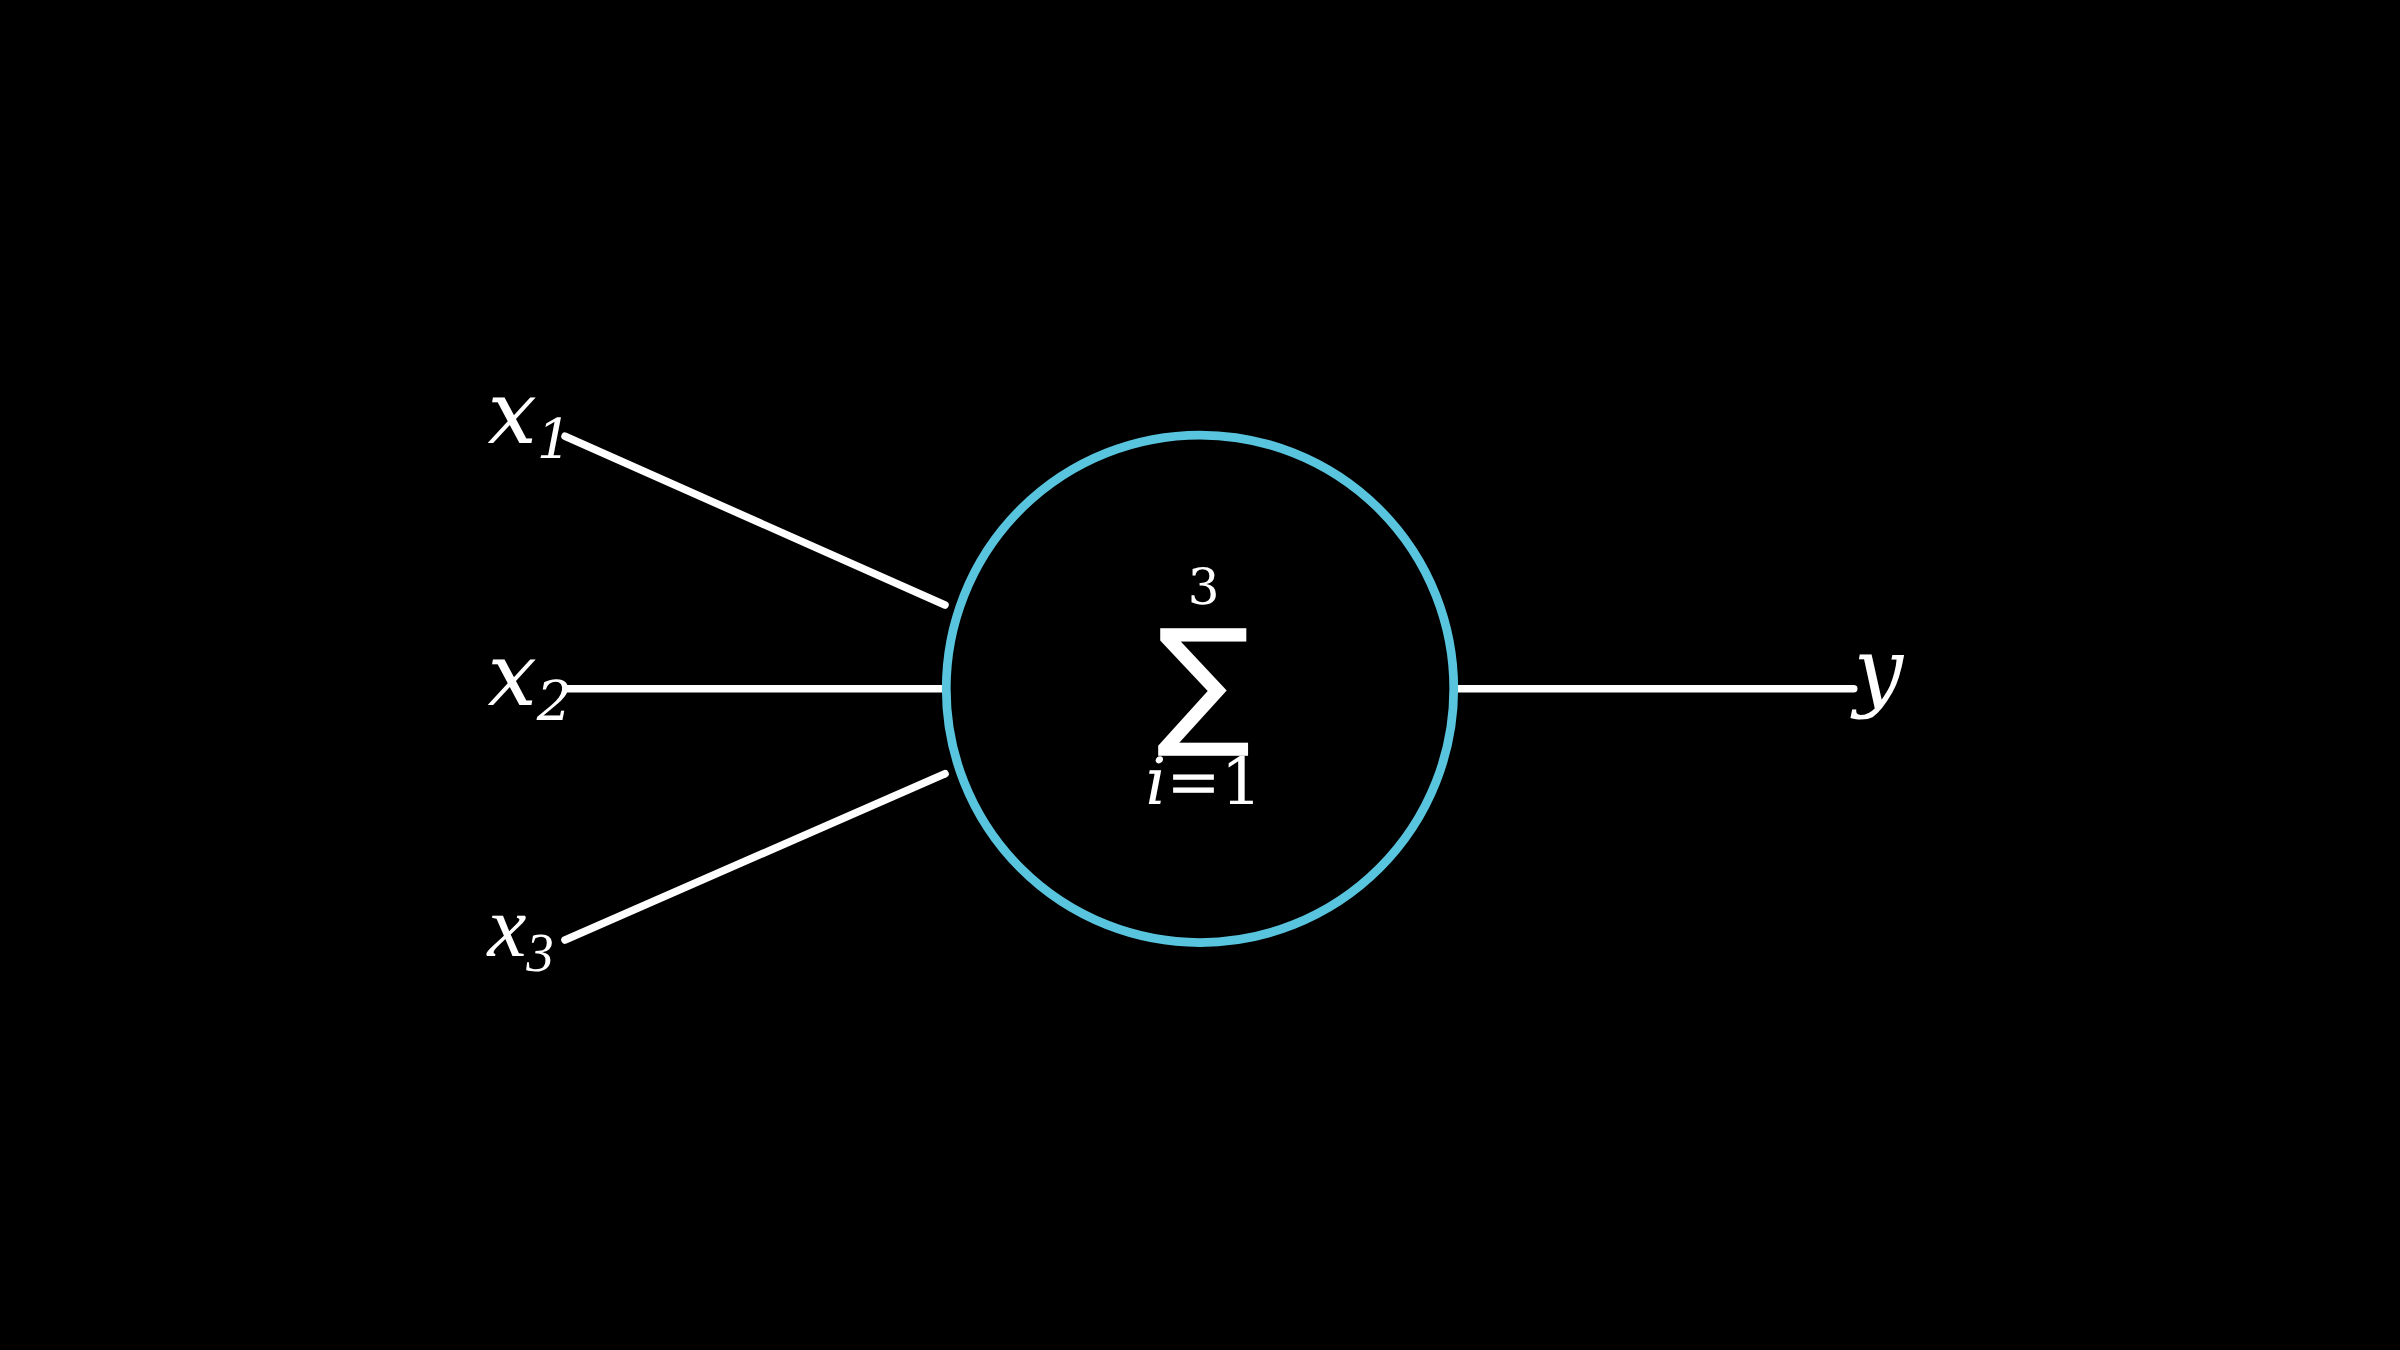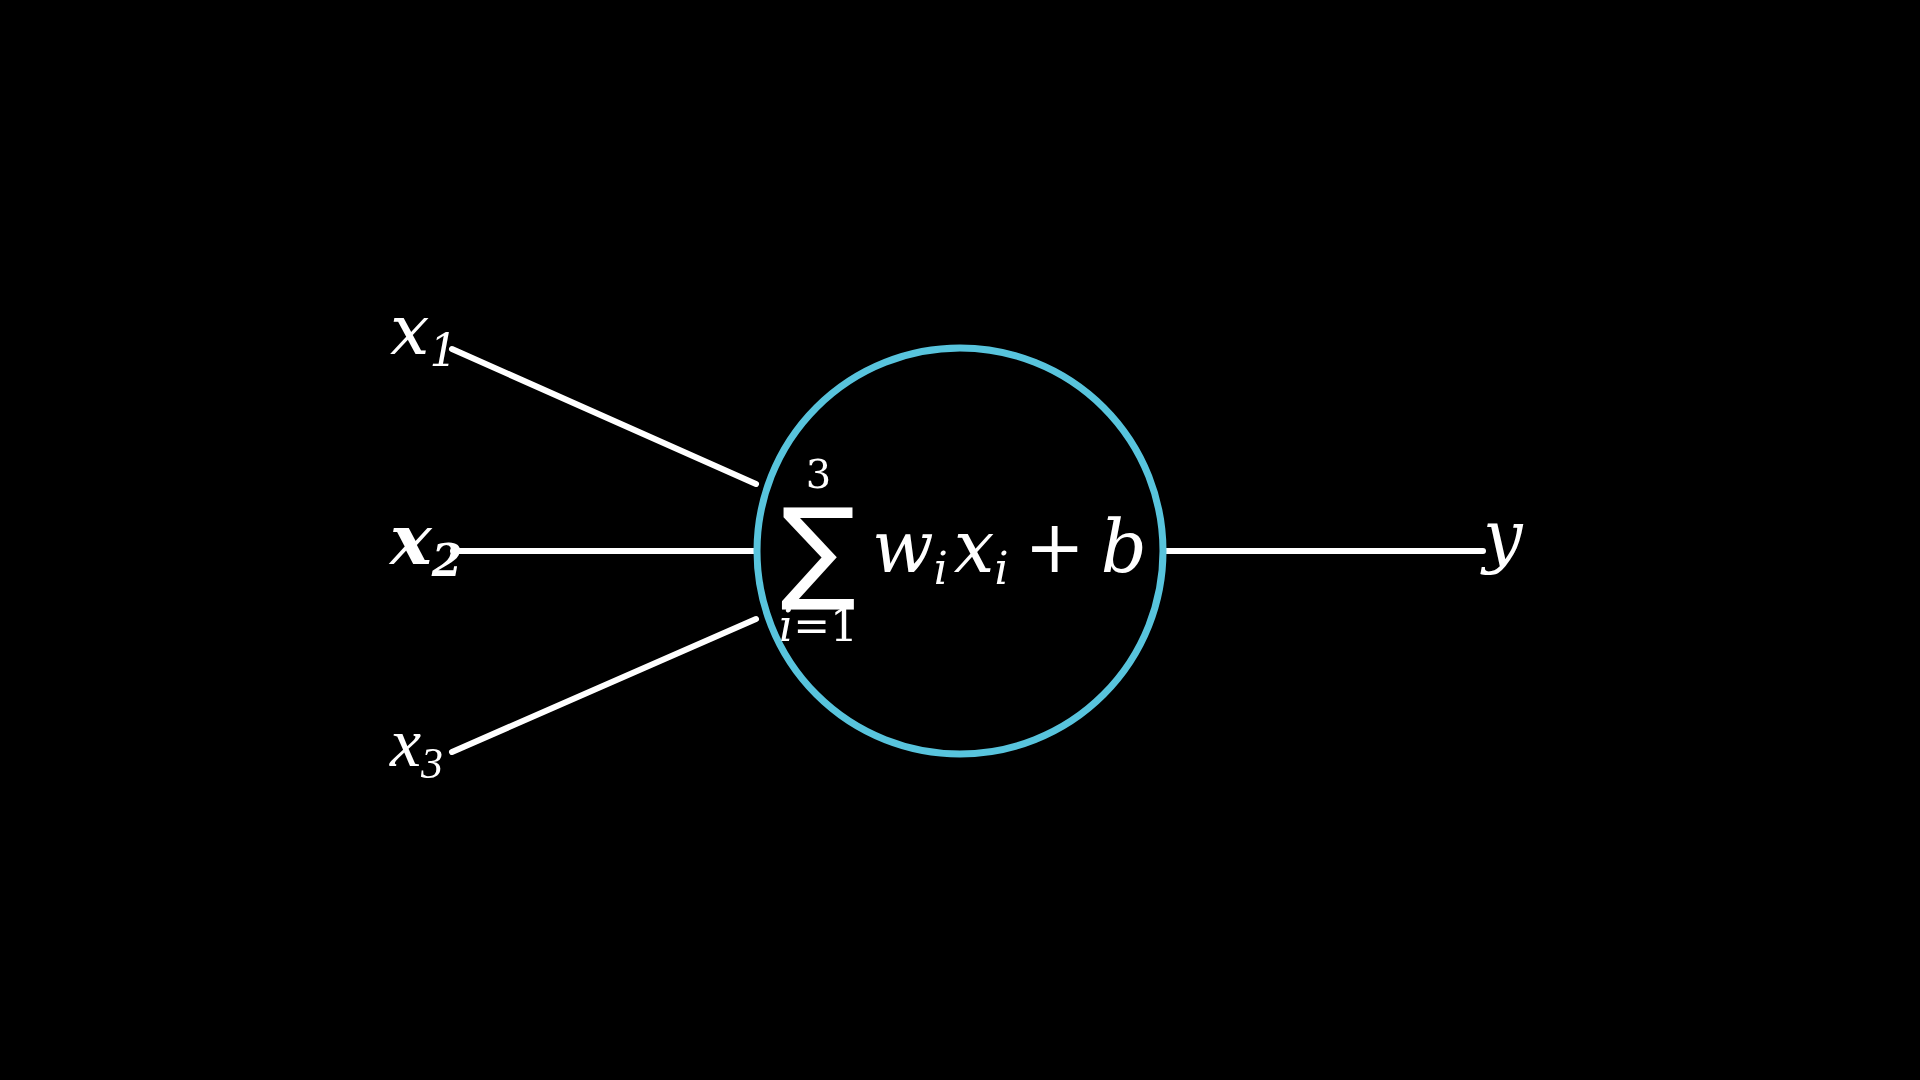--- a/index.html
+++ b/index.html
@@ -37,21 +37,21 @@
     font-size: 70px;
     line-height: 1;
     font-style: italic;
     white-space: nowrap;
   }
   .label .sub {
     font-size: 44px;
     vertical-align: -12px;
   }
   .label-x1 { left: 390px; top: 283px; }
-  .label-x2 { left: 390px; top: 493px; font-weight: bold; }
+  .label-x2 { left: 390px; top: 493px; }
   .label-x3 { left: 390px; top: 696px; font-family: Liberation Serif, serif; }
   .label-y  { left: 1483px; top: 489px; }
 
   .formula {
     position: absolute;
     left: 963px;
     top: 539px;
     transform: translate(-50%, -50%);
     display: flex;
     align-items: center;
@@ -66,21 +66,21 @@
     font-size: 40px;
     line-height: 1;
     margin-bottom: 8px;
   }
   .sum-sigma {
     font-family: "DejaVu Sans", sans-serif;
     font-size: 112px;
     line-height: 0.85;
   }
   .sum-lower {
-    font-size: 44px;
+    font-size: 52px;
     line-height: 1;
     margin-top: 7px;
   }
   .it { font-style: italic; }
   .expr {
     font-size: 72px;
     line-height: 1;
     margin-left: 14px;
     white-space: nowrap;
   }
@@ -121,18 +121,15 @@
   </div>
 
   <div class="formula">
     <div class="sum">
       <div class="sum-upper">3</div>
       <div class="sum-sigma">∑</div>
       <div class="sum-lower">
         <span class="it">i</span><span>=1</span>
       </div>
     </div>
-    <div class="expr">
-      <span class="it">w</span><span class="sub it">i</span><span class="it term-x">x</span><span class="sub it">i</span><span class="plus">+</span><span class="it">b</span>
-    </div>
   </div>
 
 </div>
 
 </body></html>

